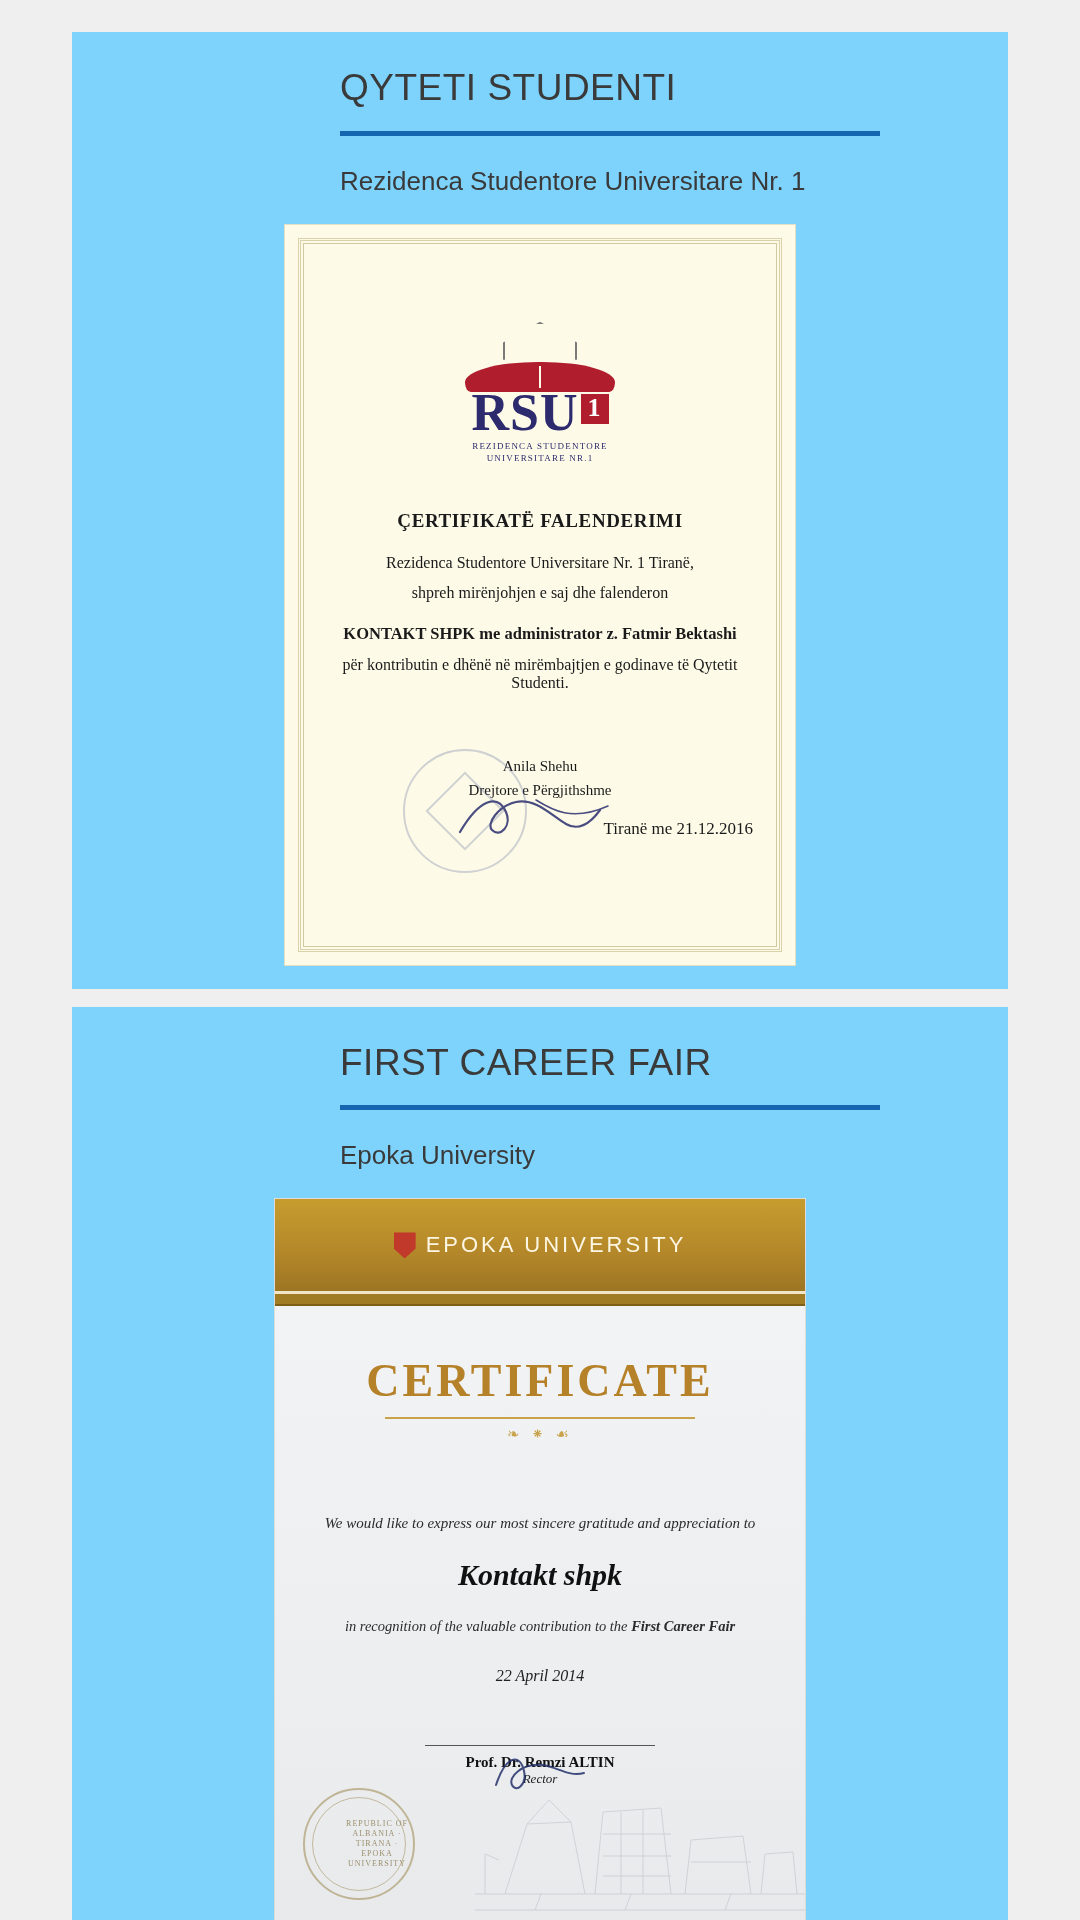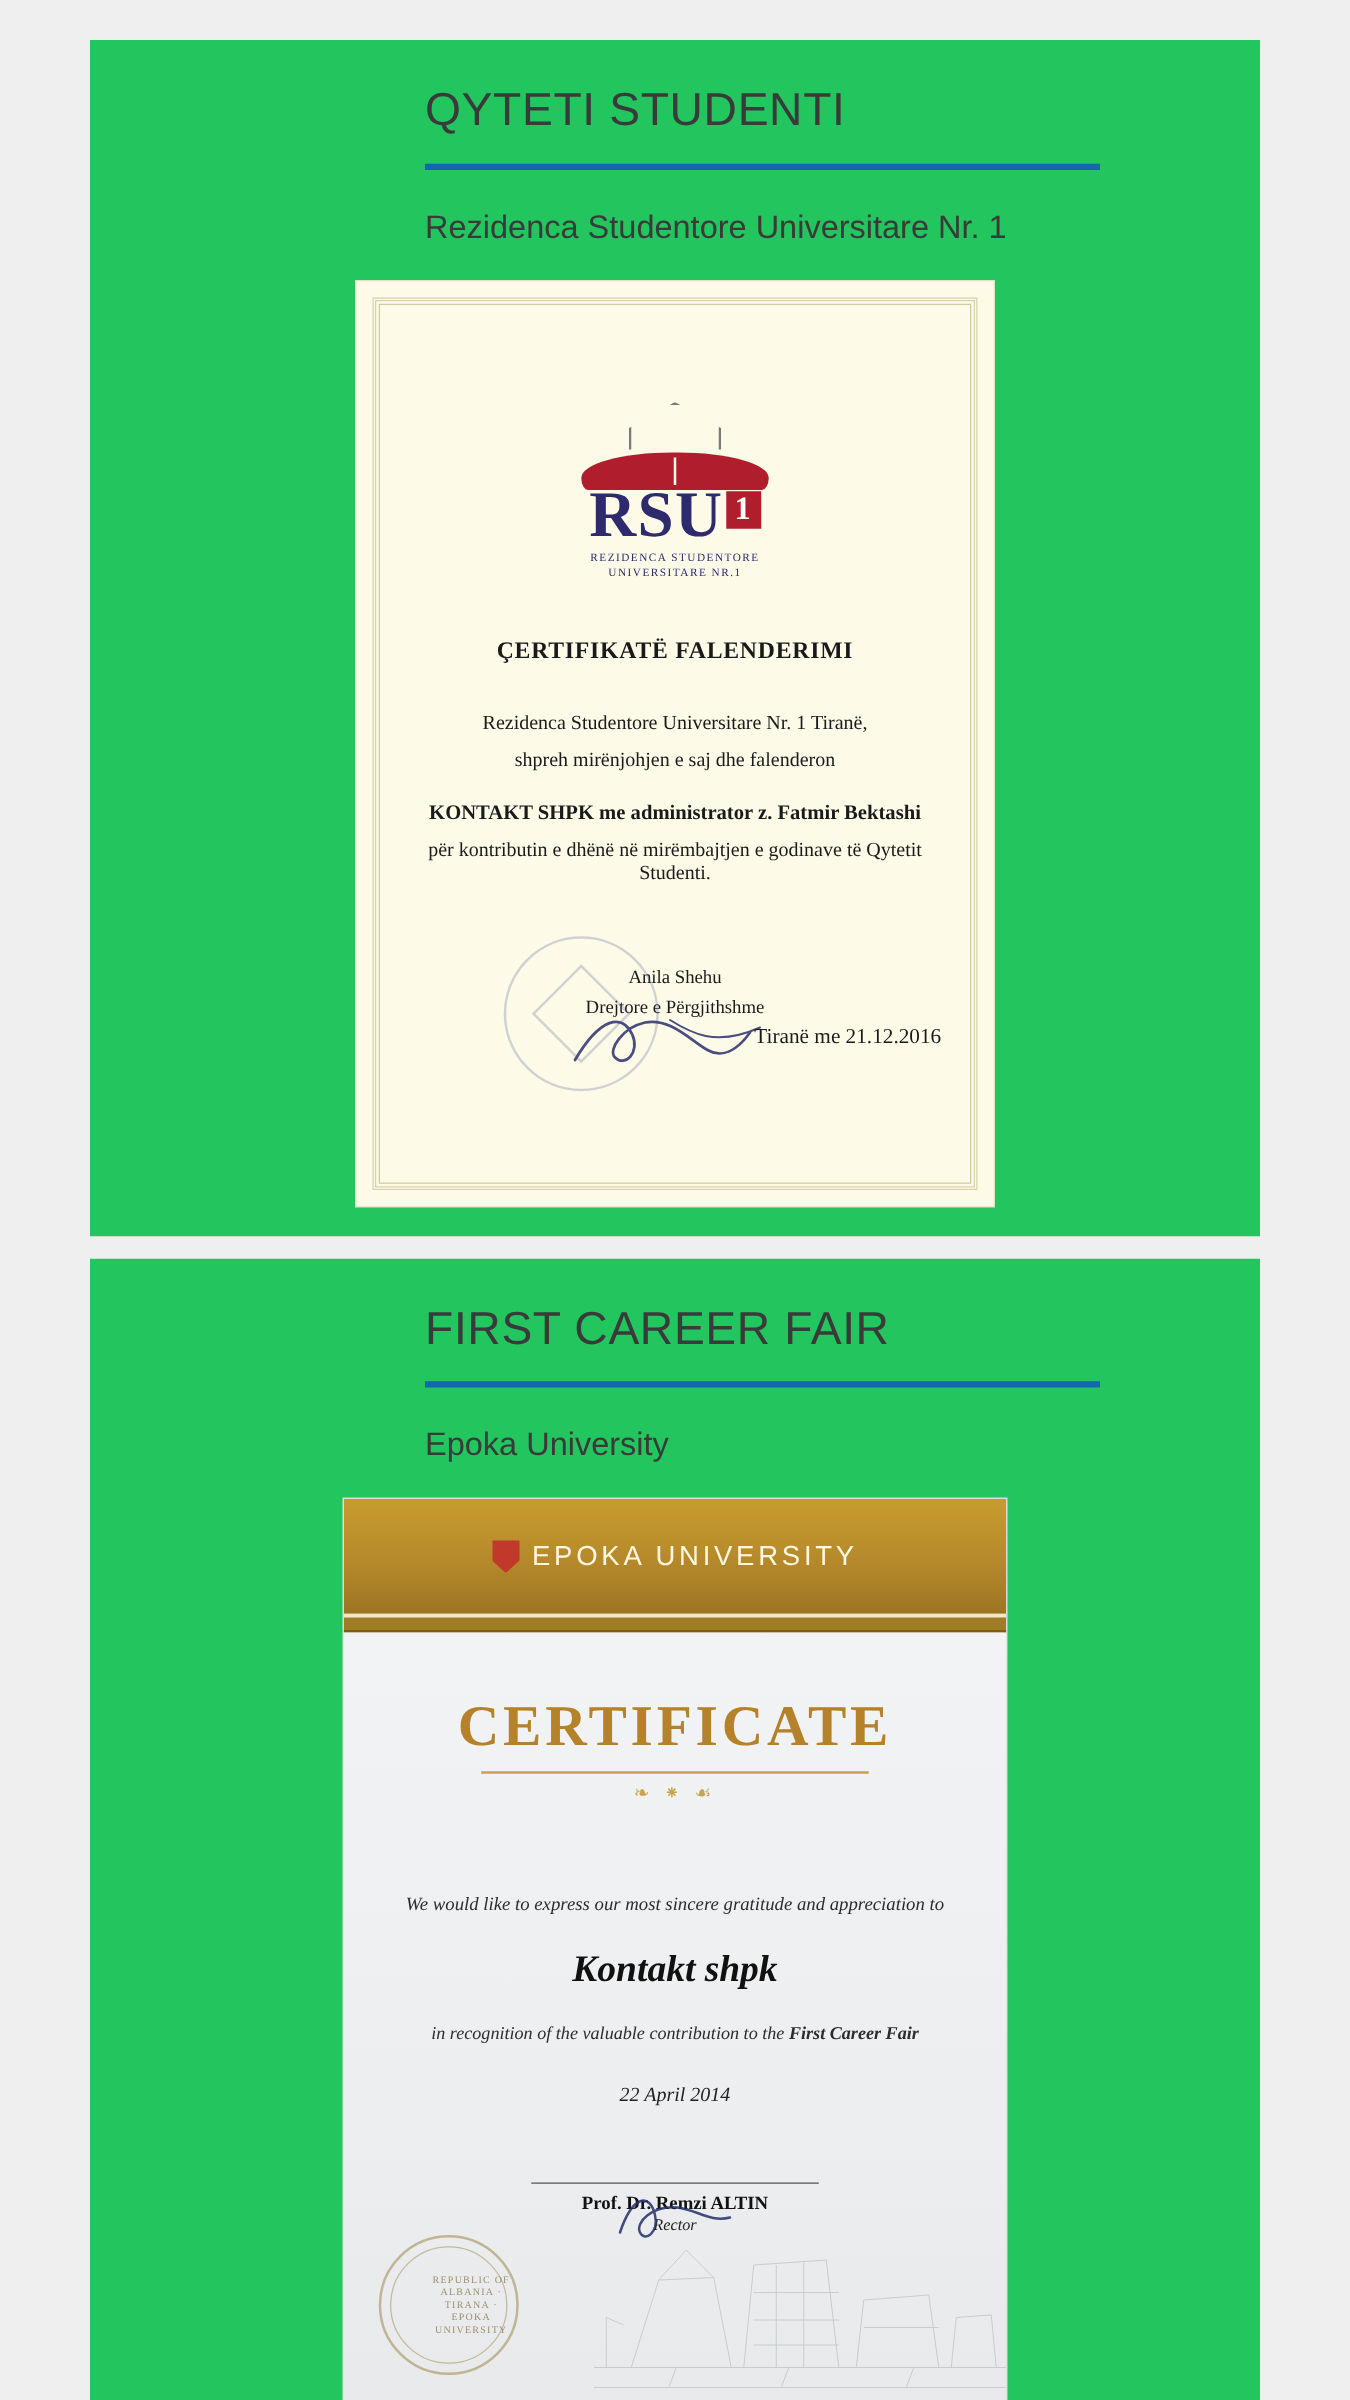--- a/index.html
+++ b/index.html
@@ -12,21 +12,21 @@
     width: 1080px;
     min-height: 1920px;
   }
   .page {
     width: 1080px;
     background: #efefef;
     padding-top: 32px;
     box-sizing: border-box;
   }
   .card {
-    background: #22c55e;
+    background: #7dd3fc;
     margin: 0 72px;
     padding: 36px 0 24px 0;
   }
   .card + .card {
     margin-top: 18px;
   }
   .card-title {
     font-size: 37px;
     font-weight: 400;
     color: #3a3a3a;
@@ -130,21 +130,21 @@
     line-height: 1.35;
   }
   .c1-head {
     font-weight: 700;
     font-size: 19px;
     letter-spacing: 0.6px;
     margin-top: 46px;
   }
   .c1-p {
     font-size: 16px;
-    margin-top: 38px;
+    margin-top: 22px;
     text-align: center;
   }
   .c1-p.tight { margin-top: 12px; }
   .c1-p.bold { font-weight: 700; font-size: 16.5px; margin-top: 22px; }
   .c1-sign {
     margin-top: 62px;
     text-align: center;
     font-size: 15px;
     line-height: 1.6;
     position: relative;

